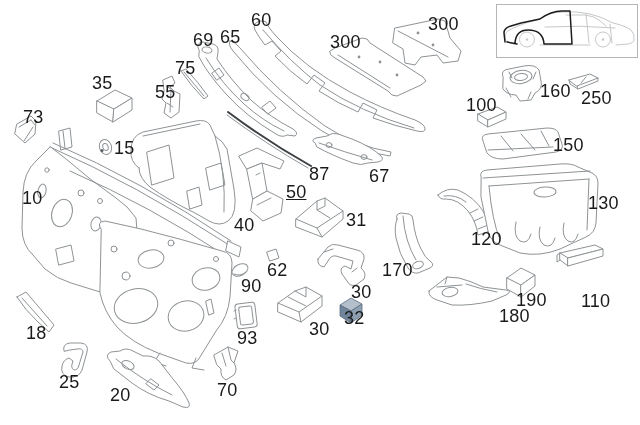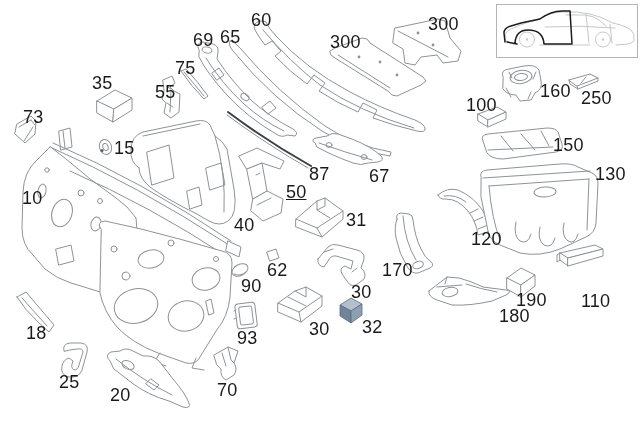--- a/index.html
+++ b/index.html
@@ -269,41 +269,41 @@
   </svg>
 
   <div id="labels">
       <span class="lbl" style="left: 13px; top: 189px; margin-left: 9px;">10</span>
       <span class="lbl" style="left: 114px; top: 139px;">15</span>
       <span class="lbl" style="left: 26px; top: 324px;">18</span>
       <span class="lbl" style="left: 110px; top: 386px;">20</span>
       <span class="lbl" style="left: 59px; top: 373px;">25</span>
       <span class="lbl" style="left: 351px; top: 283px;">30</span>
       <span class="lbl" style="left: 309px; top: 320px;">30</span>
-      <span class="lbl" style="left: 344px; top: 318px; margin-left: 18px;">32</span>
+      <span class="lbl" style="left: 344px; top: 309px;">32</span>
       <span class="lbl" style="left: 92px; top: 74px;">35</span>
       <span class="lbl" style="left: 234px; top: 216px;">40</span>
       <span class="lbl" style="left: 346px; top: 211px;">31</span>
       <span class="lbl" style="left: 286px; top: 183px; text-decoration: underline;">50</span>
       <span class="lbl" style="left: 155px; top: 83px;">55</span>
       <span class="lbl" style="left: 251px; top: 11px;">60</span>
       <span class="lbl" style="left: 220px; top: 28px;">65</span>
       <span class="lbl" style="left: 369px; top: 167px;">67</span>
       <span class="lbl" style="left: 193px; top: 31px;">69</span>
       <span class="lbl" style="left: 217px; top: 381px;">70</span>
       <span class="lbl" style="left: 23px; top: 108px;">73</span>
       <span class="lbl" style="left: 175px; top: 59px;">75</span>
       <span class="lbl" style="left: 309px; top: 165px;">87</span>
       <span class="lbl" style="left: 241px; top: 277px;">90</span>
       <span class="lbl" style="left: 237px; top: 329px;">93</span>
       <span class="lbl" style="left: 267px; top: 261px;">62</span>
       <span class="lbl" style="left: 466px; top: 96px;">100</span>
       <span class="lbl" style="left: 581px; top: 268px; margin-top: 24px;">110</span>
       <span class="lbl" style="left: 471px; top: 230px;">120</span>
-      <span class="lbl" style="left: 588px; top: 165px; padding-left: 7px;">130</span>
+      <span class="lbl" style="left: 588px; top: 194px;">130</span>
       <span class="lbl" style="left: 553px; top: 136px;">150</span>
       <span class="lbl" style="left: 540px; top: 82px;">160</span>
       <span class="lbl" style="left: 382px; top: 261px;">170</span>
       <span class="lbl" style="left: 455px; top: 307px; margin-left: 44px;">180</span>
       <span class="lbl" style="left: 516px; top: 291px;">190</span>
       <span class="lbl" style="left: 581px; top: 89px;">250</span>
       <span class="lbl" style="left: 330px; top: 33px;">300</span>
       <span class="lbl" style="left: 428px; top: 15px;">300</span>
     </div>
 </div>

